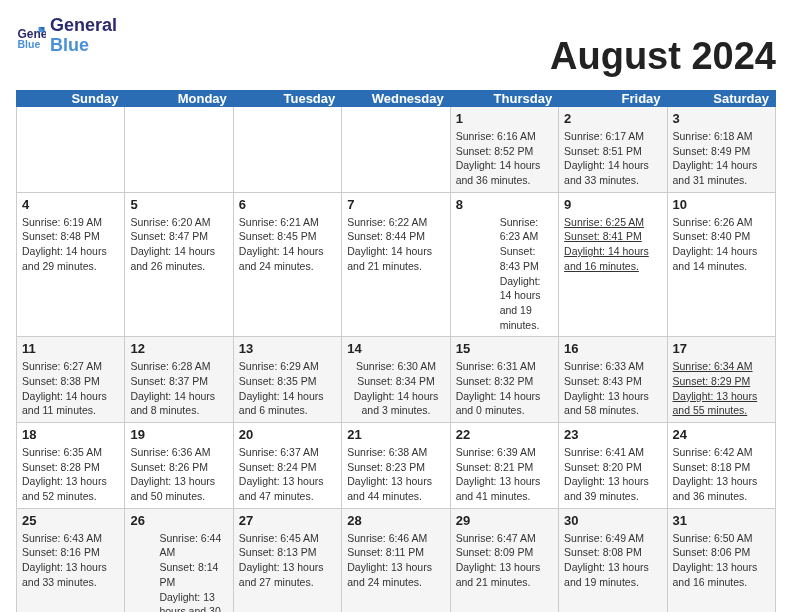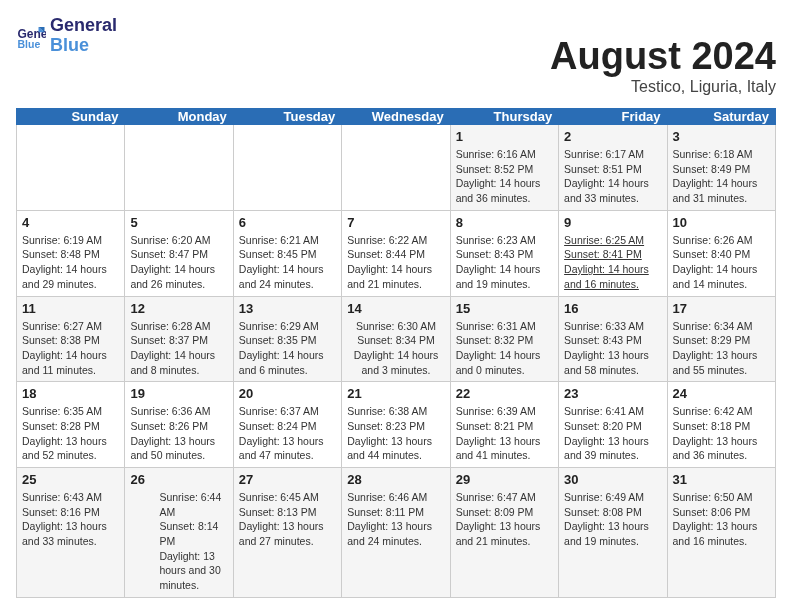--- a/index.html
+++ b/index.html
@@ -101,21 +101,20 @@
     </svg>
     <div>
       <div class="logo-text">
         <div>General</div>
         <div><span>Blue</span></div>
       </div>
     </div>
   </div>
   <div class="title-area">
     <div class="month-year">August 2024</div>
-    <div class="location">Testico, Liguria, Italy</div>
   </div>
 </div>
 
 <table>
   <thead>
     <tr>
     <th>Sunday</th>
         <th>Monday</th>
         <th>Tuesday</th>
         <th>Wednesday</th>
@@ -169,21 +168,21 @@
 Daylight: 14 hours and 24 minutes.</div>
         </td>
         <td>
           <span class="day-number">7</span>
           <div class="day-info" style="white-space: pre-line;">Sunrise: 6:22 AM
 Sunset: 8:44 PM
 Daylight: 14 hours and 21 minutes.</div>
         </td>
         <td>
           <span class="day-number">8</span>
-          <div class="day-info" style="white-space: pre-line;">Sunrise: 6:23 AM
+          <div class="day-info" style="white-space: pre-line; margin-left: 44px;">Sunrise: 6:23 AM
 Sunset: 8:43 PM
 Daylight: 14 hours and 19 minutes.</div>
         </td>
         <td>
           <span class="day-number">9</span>
           <div class="day-info" style="white-space: pre-line; text-decoration: underline;">Sunrise: 6:25 AM
 Sunset: 8:41 PM
 Daylight: 14 hours and 16 minutes.</div>
         </td>
         <td>
@@ -225,21 +224,21 @@
 Daylight: 14 hours and 0 minutes.</div>
         </td>
         <td>
           <span class="day-number">16</span>
           <div class="day-info" style="white-space: pre-line;">Sunrise: 6:33 AM
 Sunset: 8:43 PM
 Daylight: 13 hours and 58 minutes.</div>
         </td>
         <td>
           <span class="day-number">17</span>
-          <div class="day-info" style="white-space: pre-line;">Sunrise: 6:34 AM
+          <div class="day-info" style="white-space: pre-line; text-decoration: underline;">Sunrise: 6:34 AM
 Sunset: 8:29 PM
 Daylight: 13 hours and 55 minutes.</div>
         </td>
       </tr>
       <tr>
         <td>
           <span class="day-number">18</span>
           <div class="day-info" style="white-space: pre-line;">Sunrise: 6:35 AM
 Sunset: 8:28 PM
 Daylight: 13 hours and 52 minutes.</div>

